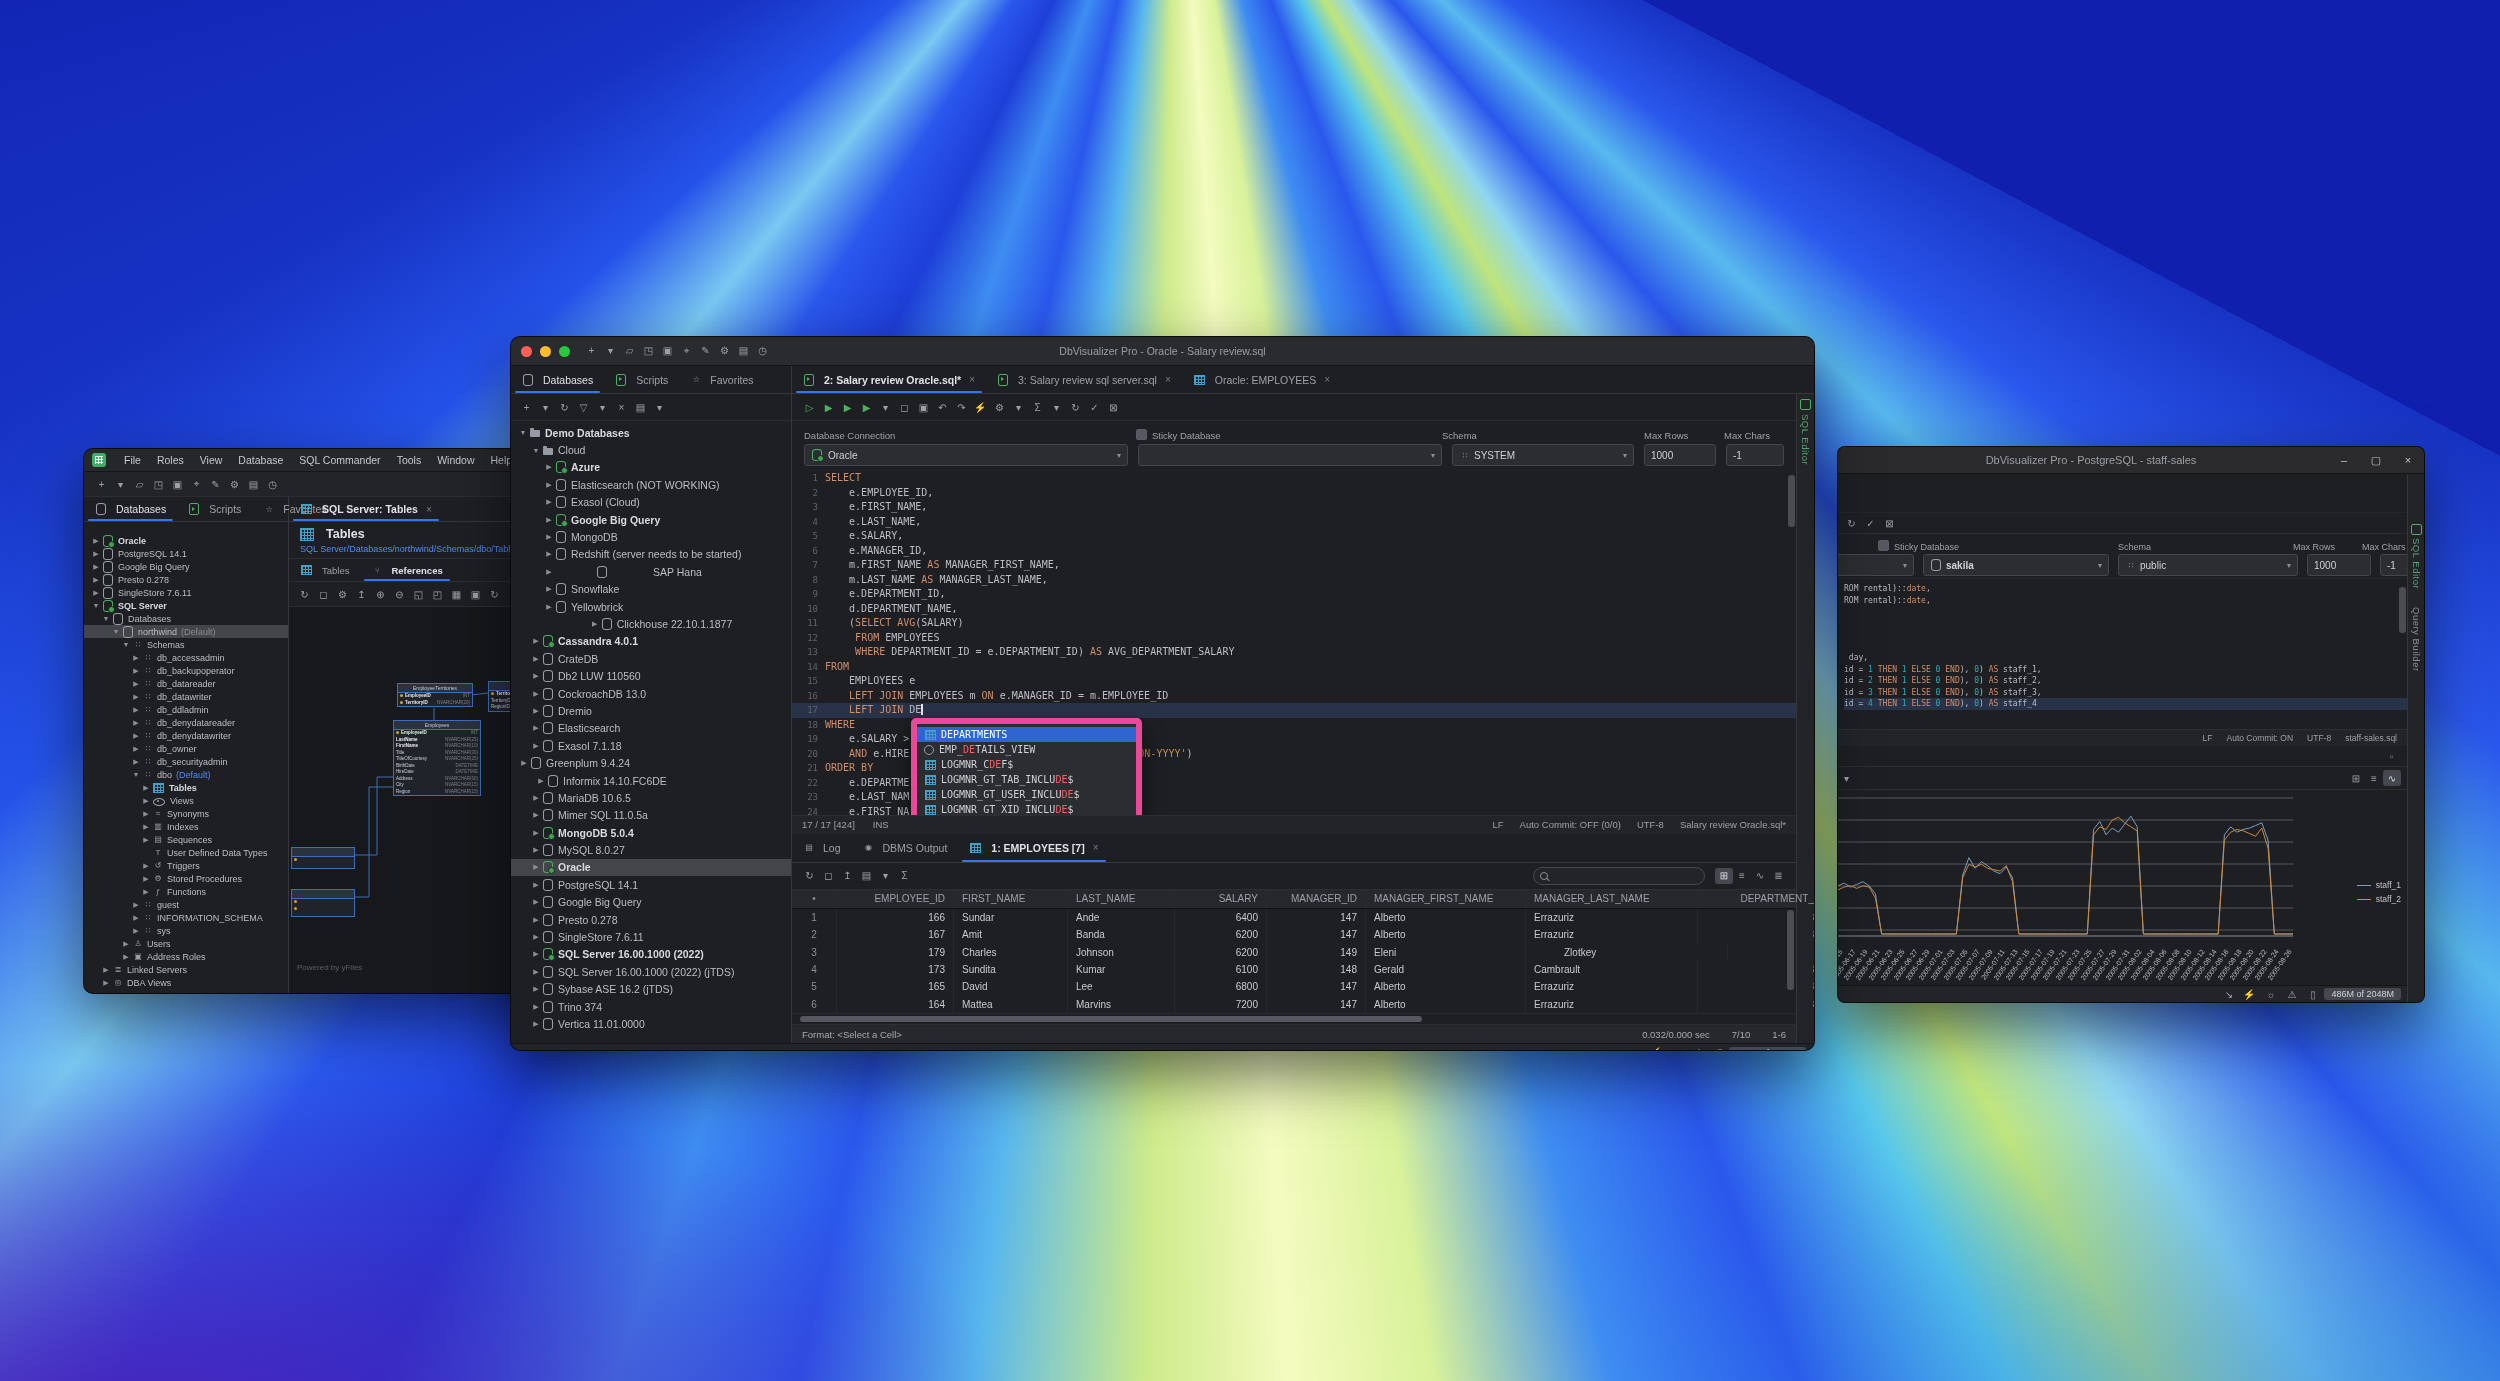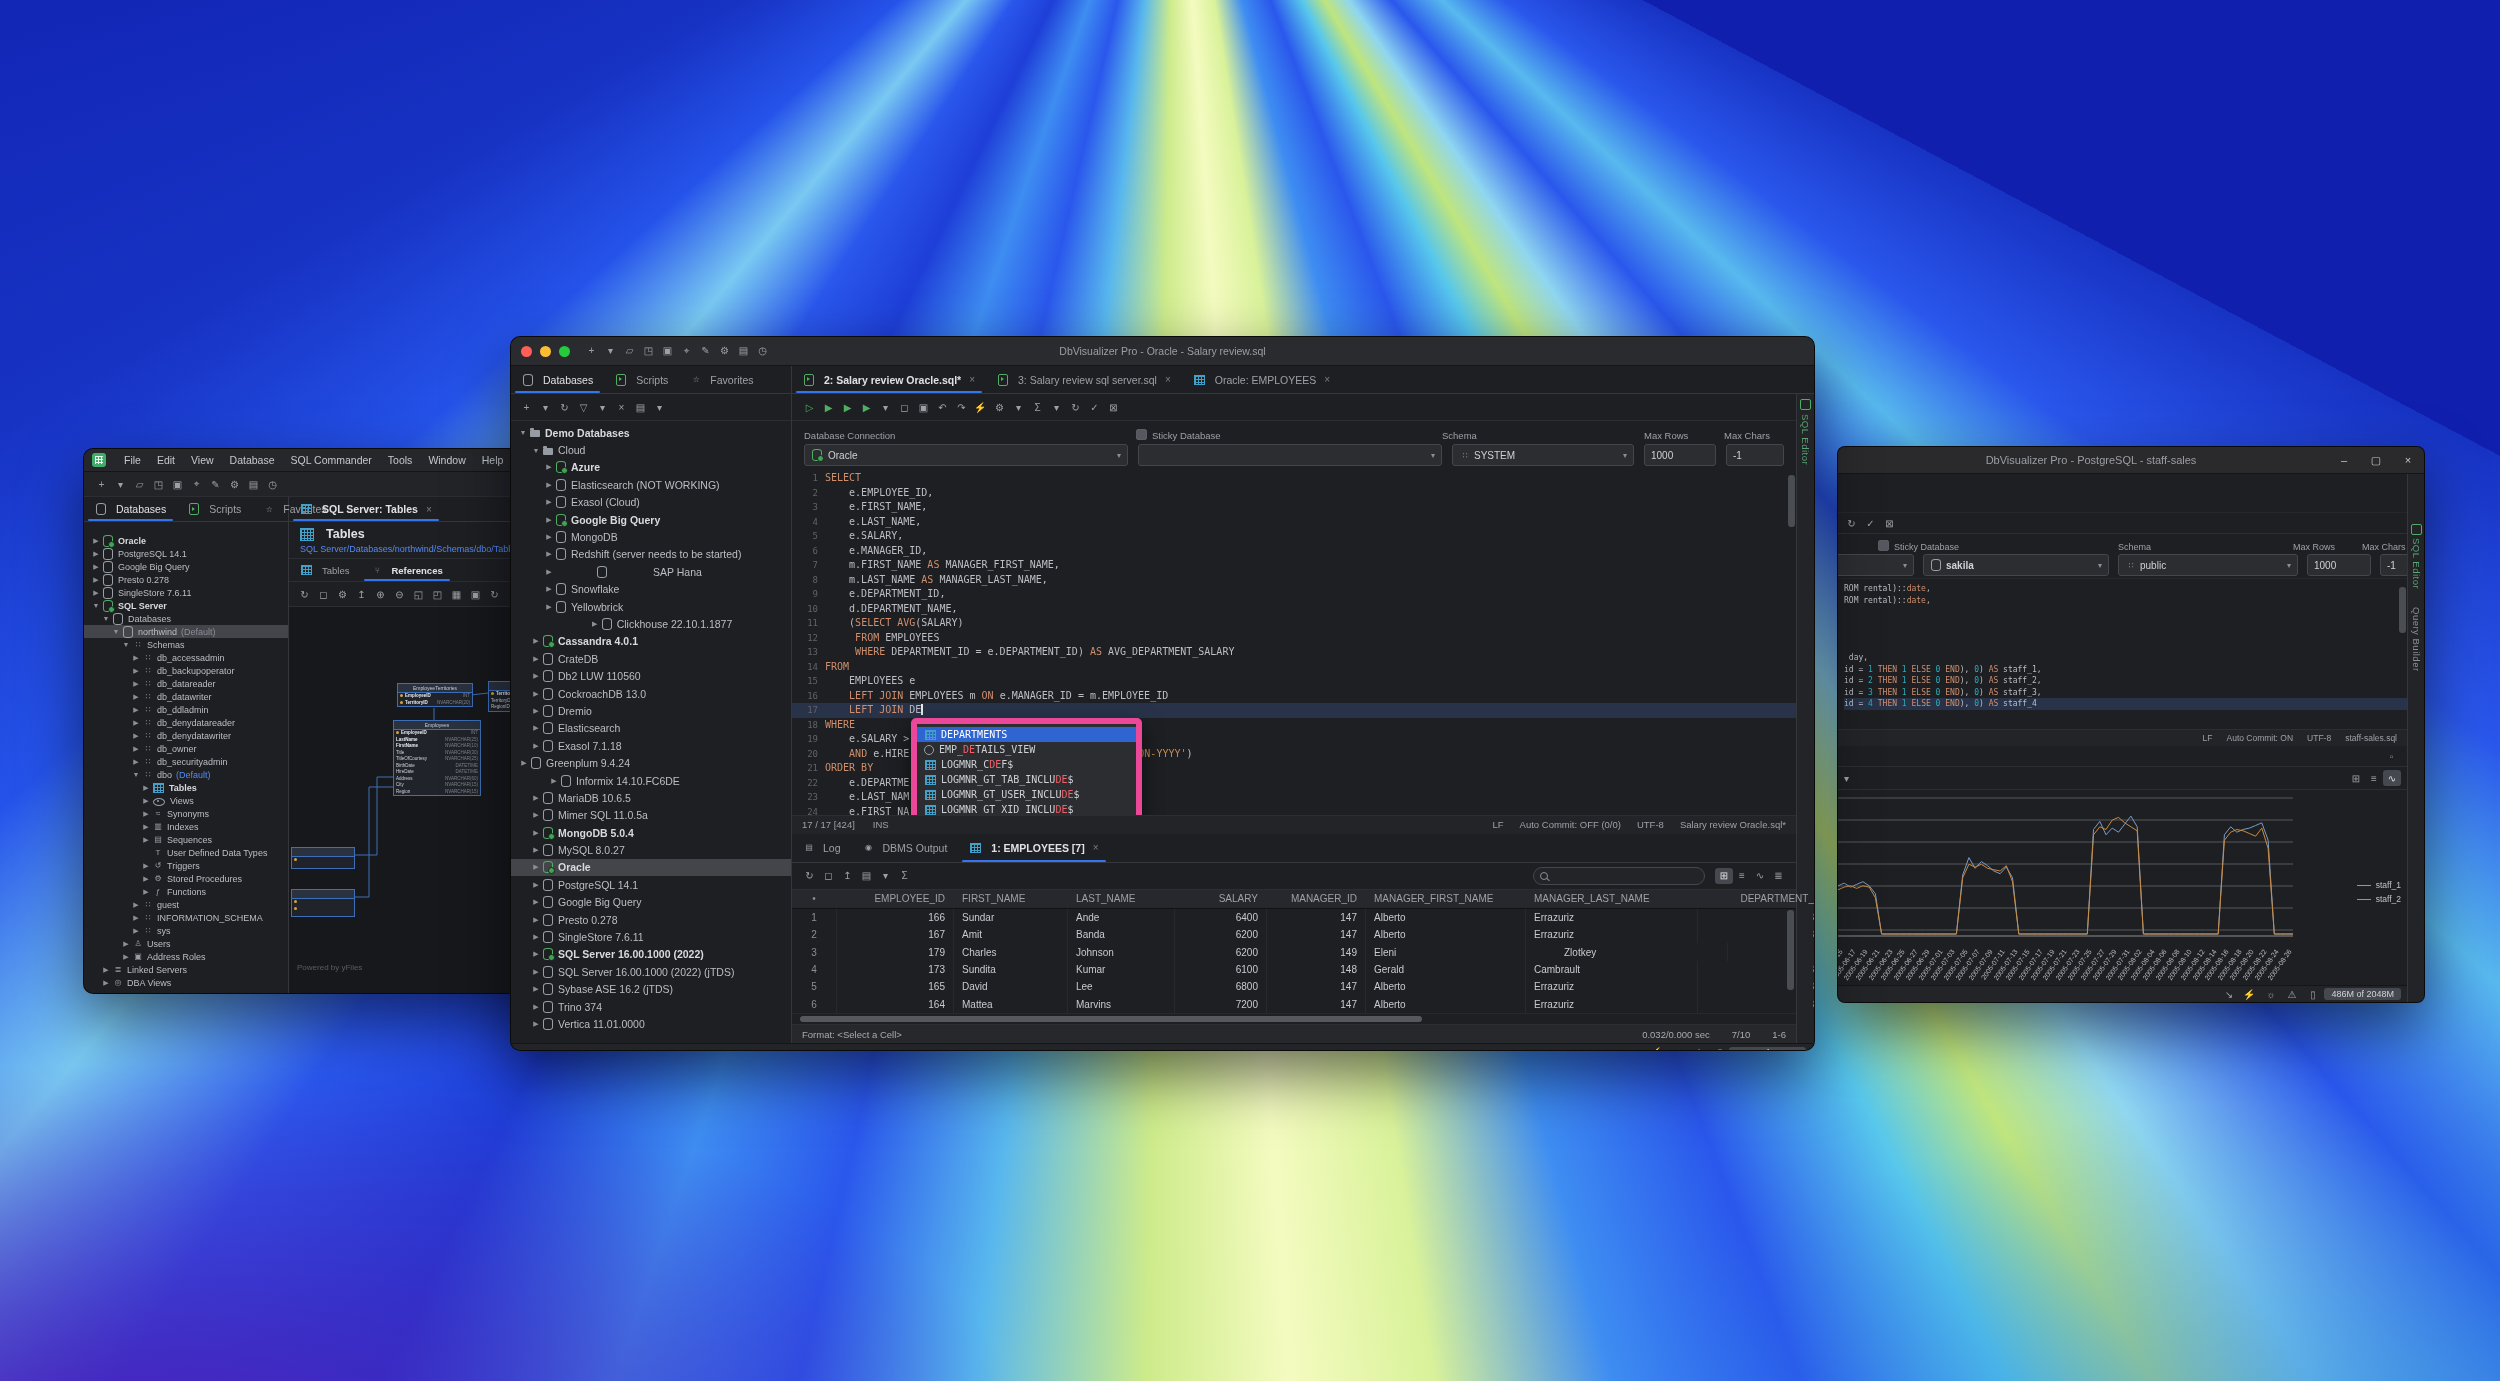--- a/index.html
+++ b/index.html
@@ -156,21 +156,21 @@
 </head>
 <body>
 
 <div id="desktop">
 
   <section class="win mac" id="win-left">
     <div class="menubar">
       <span class="appicon" style="padding:0"></span>
       <span id="lw-menu" style="display:flex;padding:0">
           <span>File</span>
-          <span>Edit</span>
+          <span>Roles</span>
           <span>View</span>
           <span>Database</span>
           <span>SQL Commander</span>
           <span>Tools</span>
           <span>Window</span>
           <span>Help</span>
         </span>
     </div>
     <div class="lw-toolbar" id="lw-toolbar">
         <span class="ic-g">+</span>
@@ -841,21 +841,21 @@
             <div class="trow" style="height: 17.4px; font-size: 10.5px; padding-left: 19px;">
               <span class="chev">▶</span>
               <span class="ic ic-db"></span>
               <span class="lbl">Exasol 7.1.18</span>
             </div>
             <div class="trow" style="height: 17.4px; font-size: 10.5px; padding-left: 7px;">
               <span class="chev">▶</span>
               <span class="ic ic-db"></span>
               <span class="lbl">Greenplum 9.4.24</span>
             </div>
-            <div class="trow" style="height: 17.4px; font-size: 10.5px; padding-left: 37px;">
+            <div class="trow" style="height: 17.4px; font-size: 10.5px; padding-left: 24px;">
               <span class="chev">▶</span>
               <span class="ic ic-db"></span>
               <span class="lbl">Informix 14.10.FC6DE</span>
             </div>
             <div class="trow" style="height: 17.4px; font-size: 10.5px; padding-left: 19px;">
               <span class="chev">▶</span>
               <span class="ic ic-db"></span>
               <span class="lbl">MariaDB 10.6.5</span>
             </div>
             <div class="trow" style="height: 17.4px; font-size: 10.5px; padding-left: 19px;">

